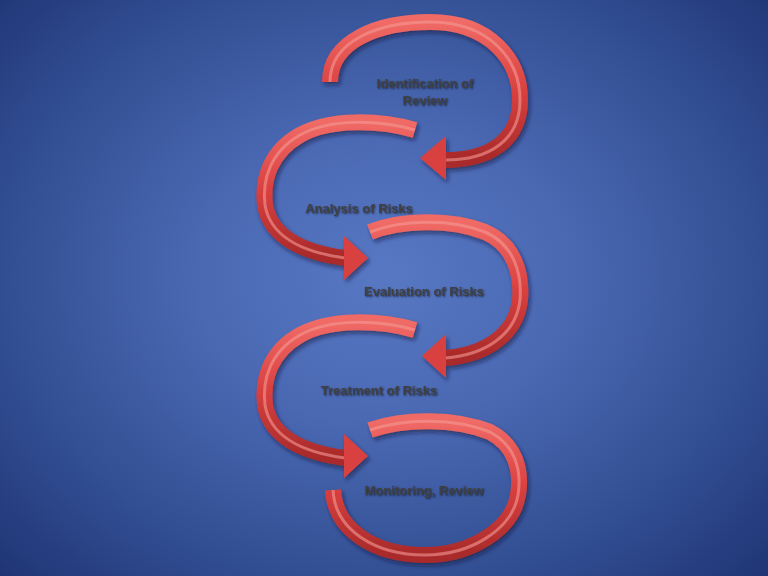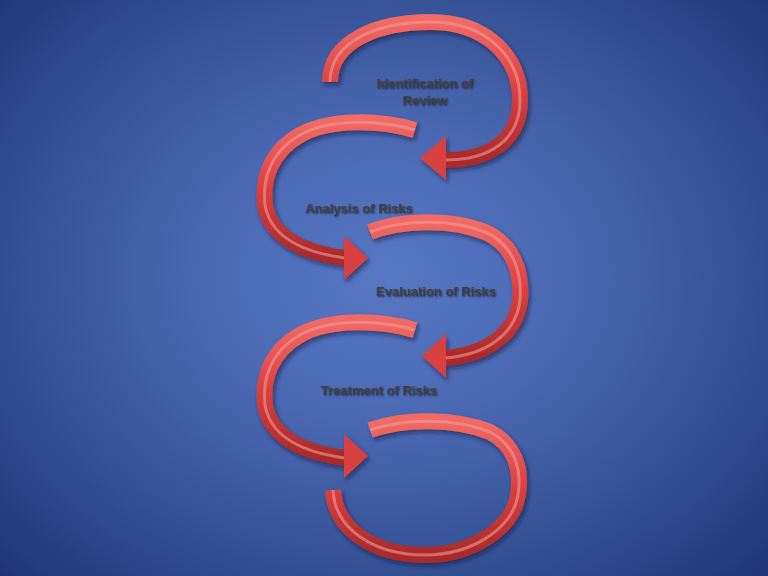--- a/index.html
+++ b/index.html
@@ -63,22 +63,23 @@
 
 <div class="label" style="left:425px; top:92px;">
   <div>Identification of</div>
   <div>Review</div>
 </div>
 
 <div class="label" style="left:359px; top:192px;margin-top:16px;">
   <div>Analysis of Risks</div>
 </div>
 
-<div class="label" style="left:436px; top:291px;">
+<div class="label" style="left:424px; top:291px;">
   <div>Evaluation of Risks</div>
 </div>
 
 <div class="label" style="left:379px; top:390px;">
   <div>Treatment of Risks</div>
 </div>
 
 <div class="label" style="left:424px; top:490px;">
+  <div>Monitoring, Review</div>
 </div>
 
 </body></html>

